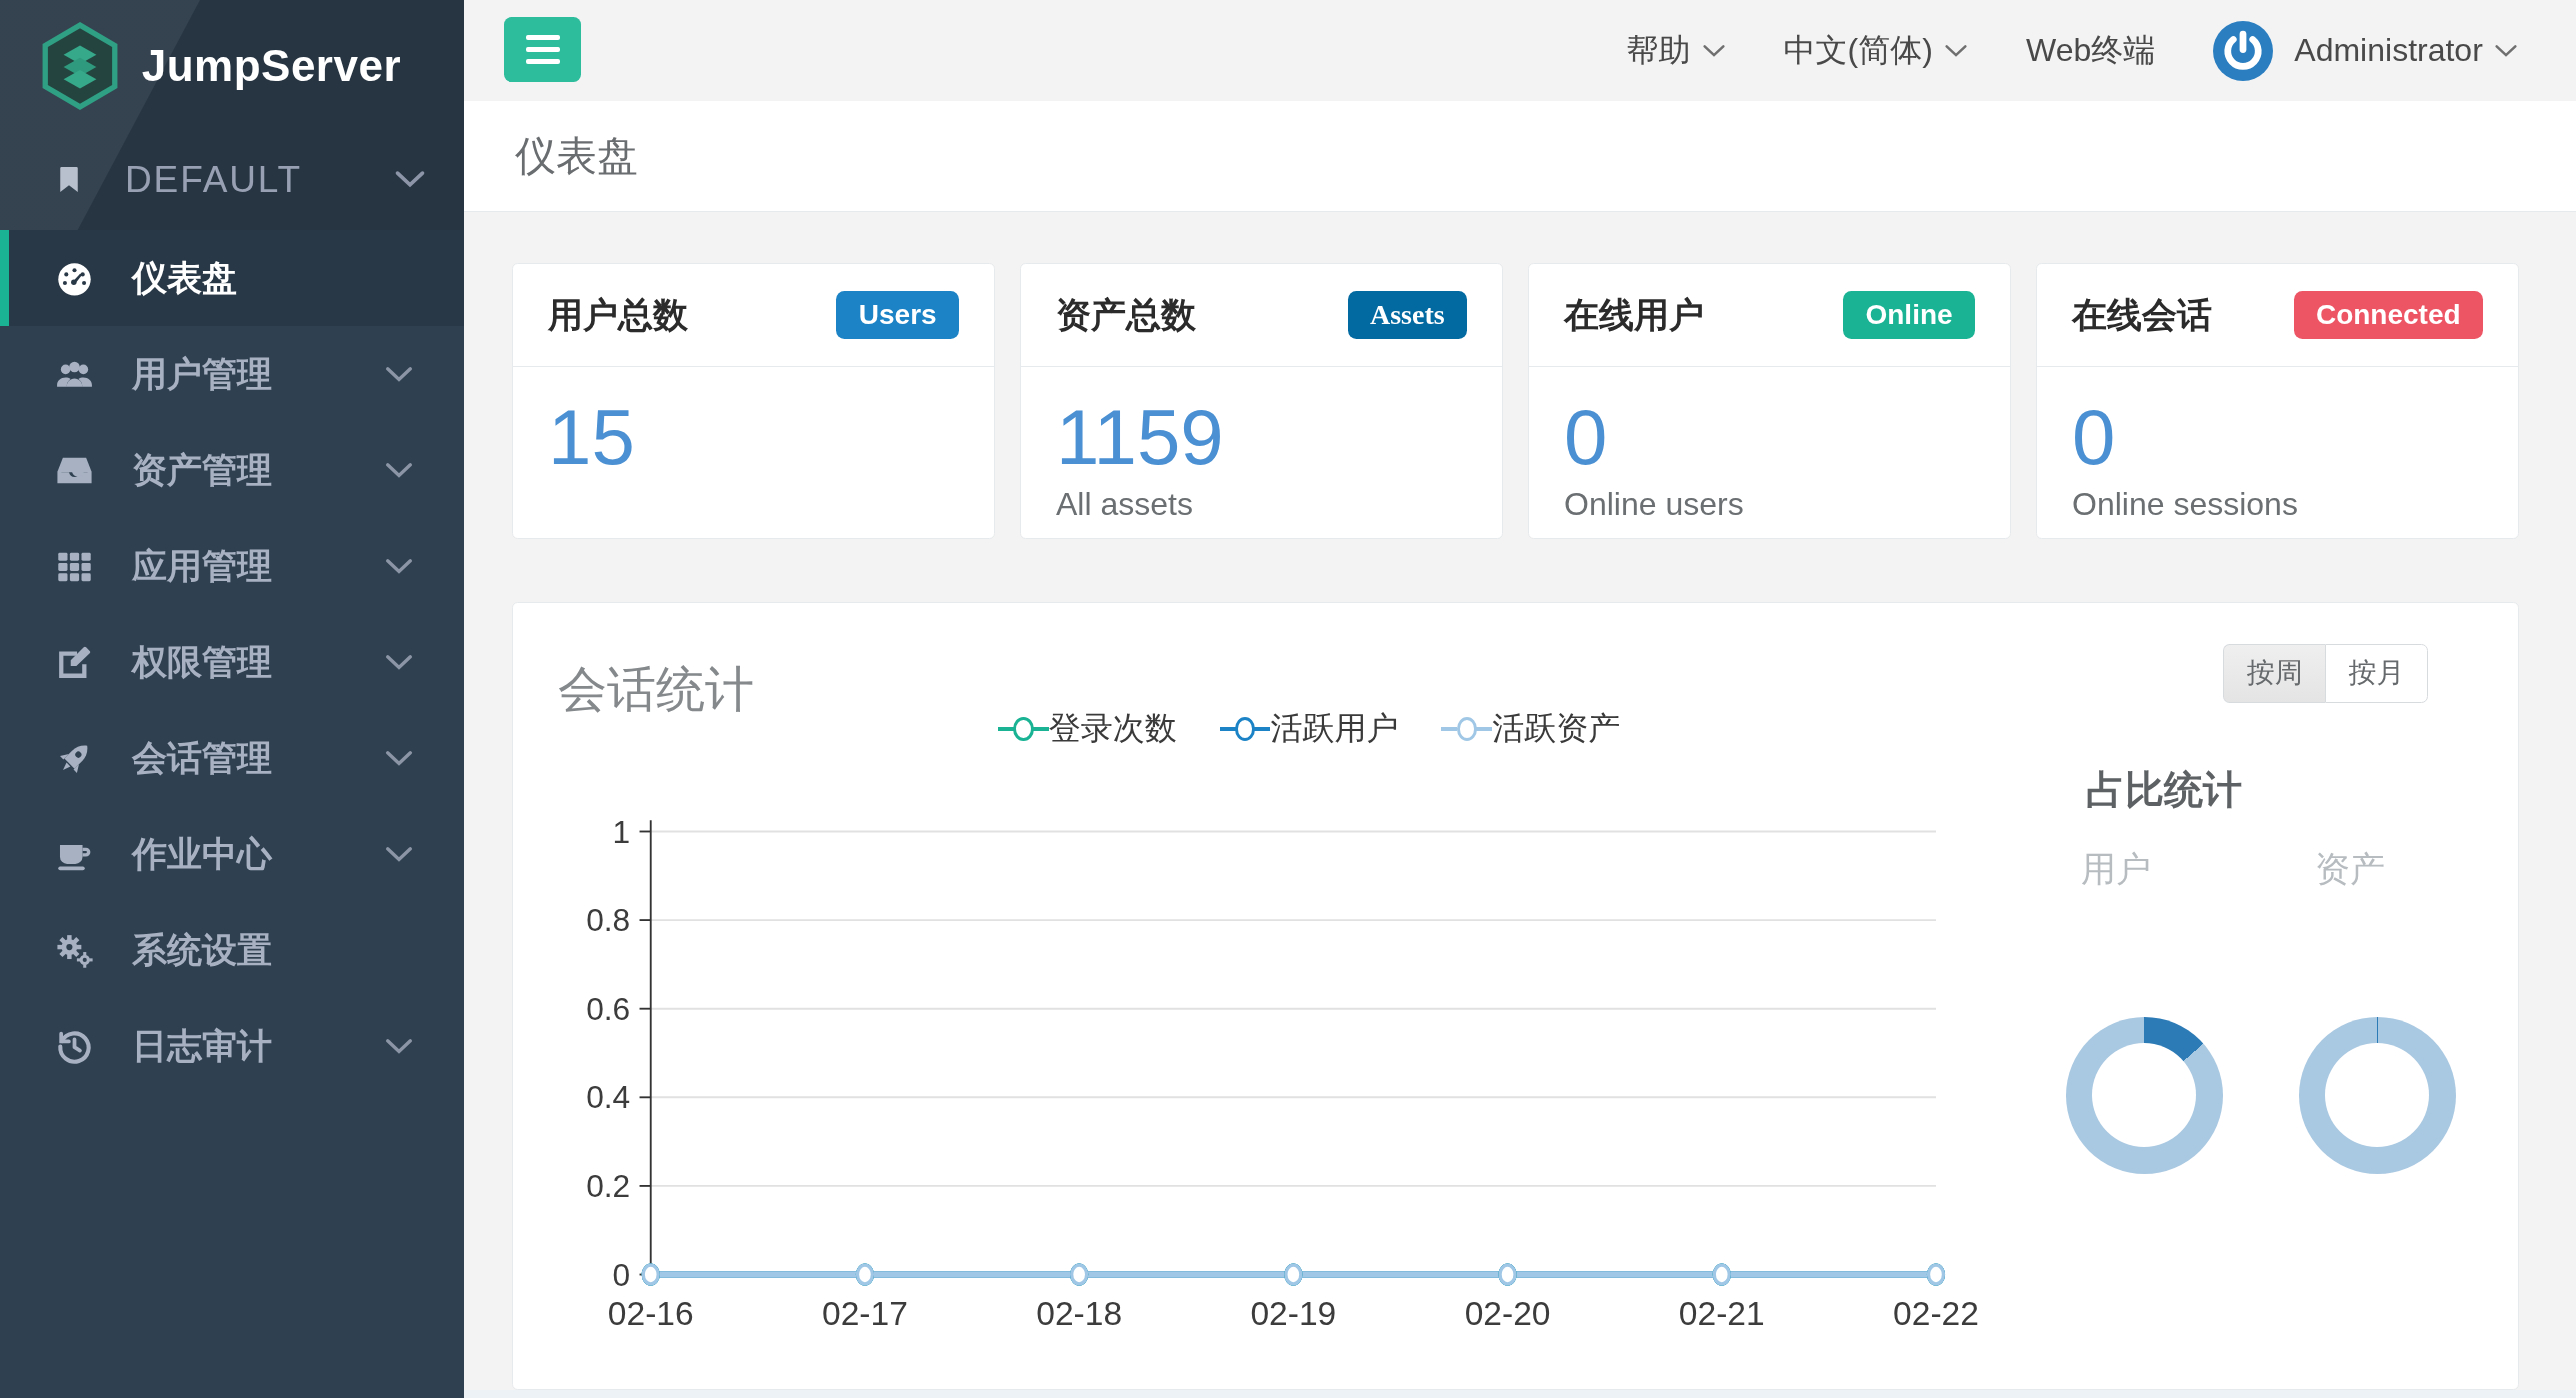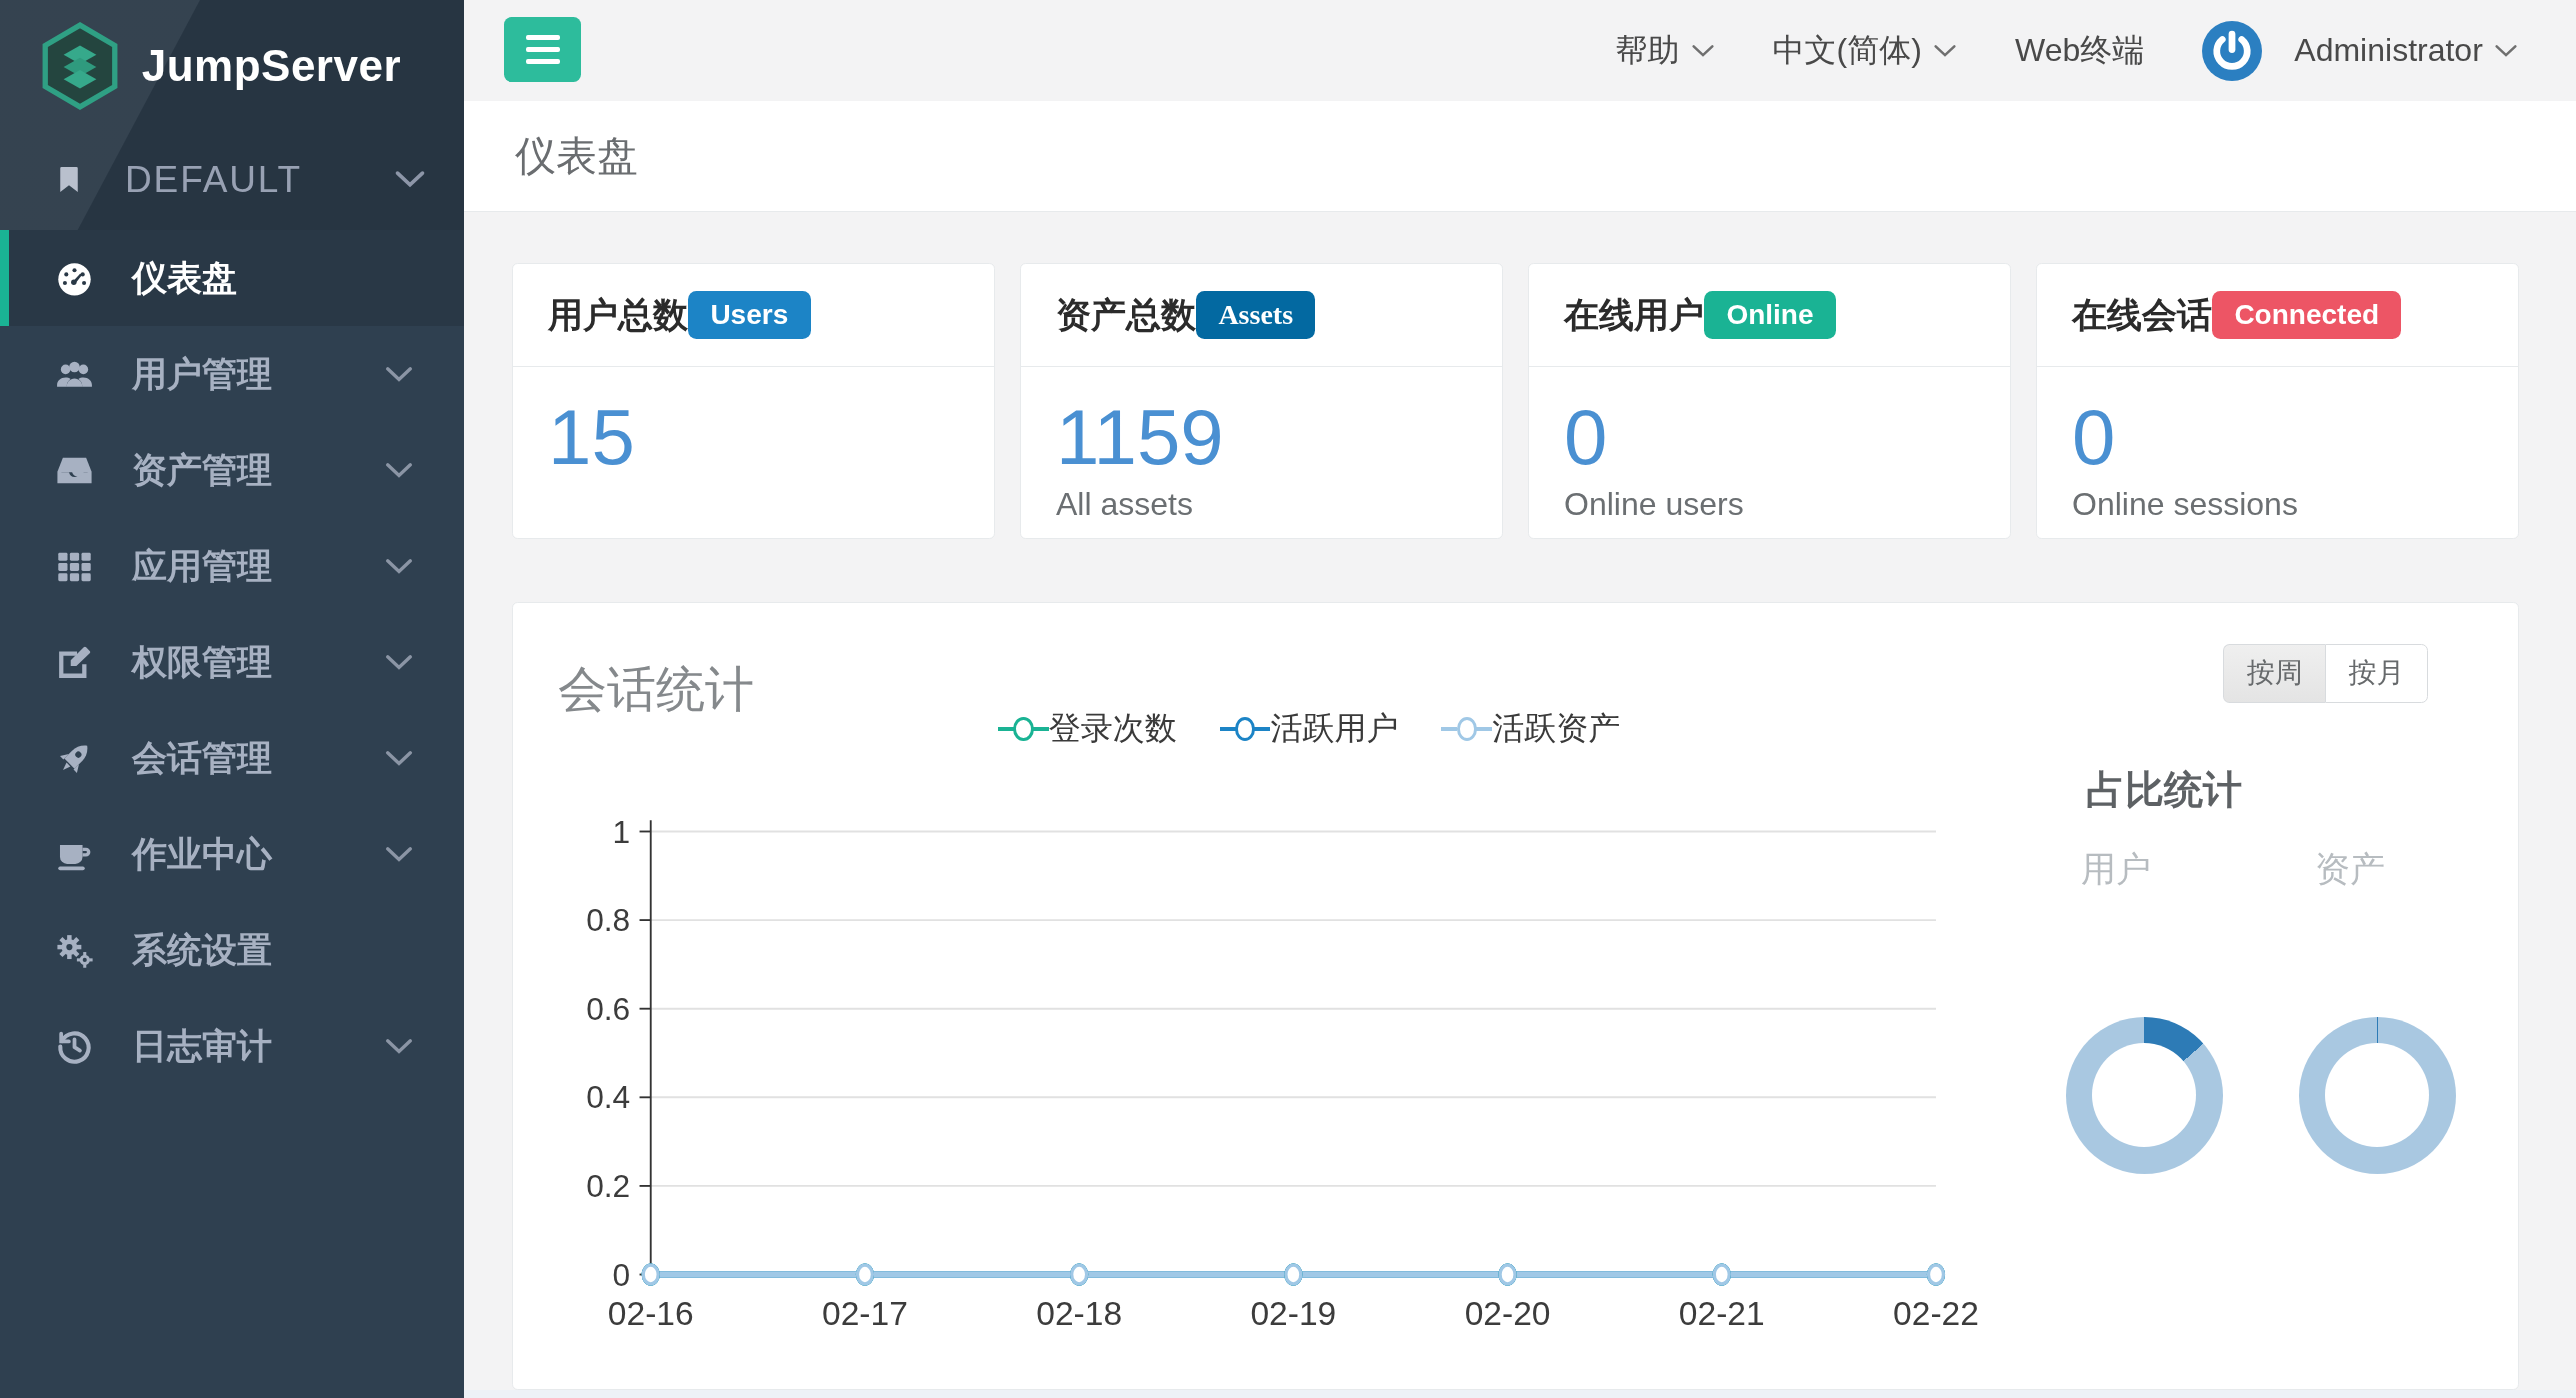--- a/index.html
+++ b/index.html
@@ -30,35 +30,35 @@
 
   
   .topbar { position:absolute; left:464px; top:0; right:0; height:101px; background:#f3f3f4; }
   .hamburger { position:absolute; left:40px; top:17px; width:77px; height:65px; border:none;
     background:#2dbc9c; border-radius:7.5px; cursor:pointer;
     display:flex; flex-direction:column; justify-content:center; align-items:center; gap:6.5px; }
   .hamburger span { display:block; width:34px; height:5.6px; background:#ffffff; border-radius:1.9px; }
   .top-right { position:absolute; right:58px; top:0; height:101px; display:flex; align-items:center; gap:58px; }
   .top-link { display:flex; align-items:center; gap:11.2px; font-size:32px; color:#494949; cursor:pointer; }
   .top-link .chev { width:24px; height:14px; color:#6f6f6f; }
-  .user-block { display:flex; align-items:center; gap:32px; cursor:pointer; }
+  .user-block { display:flex; align-items:center; gap:21px; cursor:pointer; }
   .avatar { width:60px; height:60px; }
 
   
   .title-band { position:absolute; left:464px; top:101px; right:0; height:111px; background:#ffffff;
     border-bottom:0.9px solid #e7eaec; display:flex; align-items:center; padding-left:51px; }
   .page-title { font-size:41px; color:#6a6d70; font-weight:400; }
 
   
   .content { position:absolute; left:512px; top:212px; width:2007px; }
 
   .cards-row { margin-top:51px; display:flex; gap:25px; }
   .stat-card { flex:1 1 0; height:276px; background:#ffffff; border:0.9px solid #e7eaec; border-radius:5.6px; }
   .card-header { height:103px; padding:0 35px; display:flex; align-items:center;
-    border-bottom:0.9px solid #e7eaec; }
+    justify-content:space-between; border-bottom:0.9px solid #e7eaec; }
   .card-title { font-size:35px; font-weight:700; color:#2b2b2b; }
   .stat-badge { color:#fff; font-size:28px; font-weight:700; padding:8.4px 22.4px; border-radius:8.4px; }
   .card-body { padding:26px 35px 0 35px; }
   .stat-value { font-size:78px; color:#4a90d2; line-height:1.15; }
   .stat-label { font-size:32px; color:#6b6f72; margin-top:3.7px; }
 
   
   .panel { position:relative; margin-top:63px; height:788px; background:#ffffff;
     border:0.9px solid #e7eaec; border-radius:5.6px; overflow:hidden; }
   .panel-title { position:absolute; left:45px; top:45px; font-size:49px; font-weight:300; color:#85898c;margin-top:9px; }

